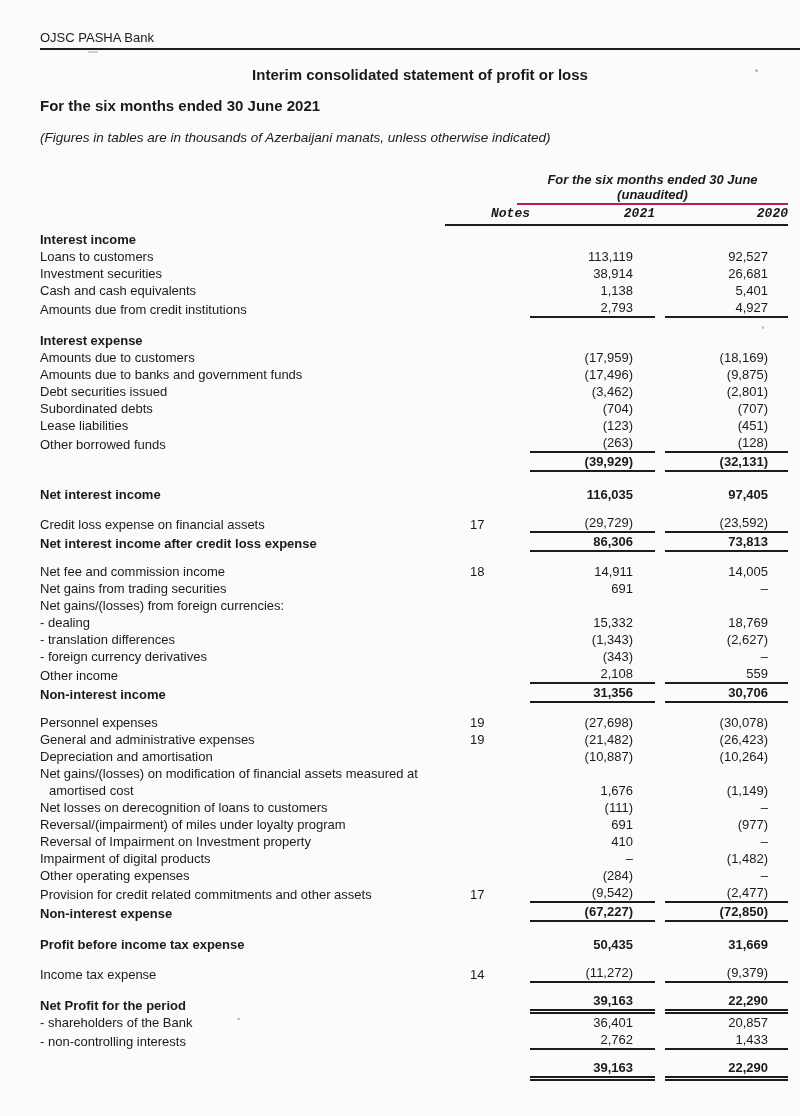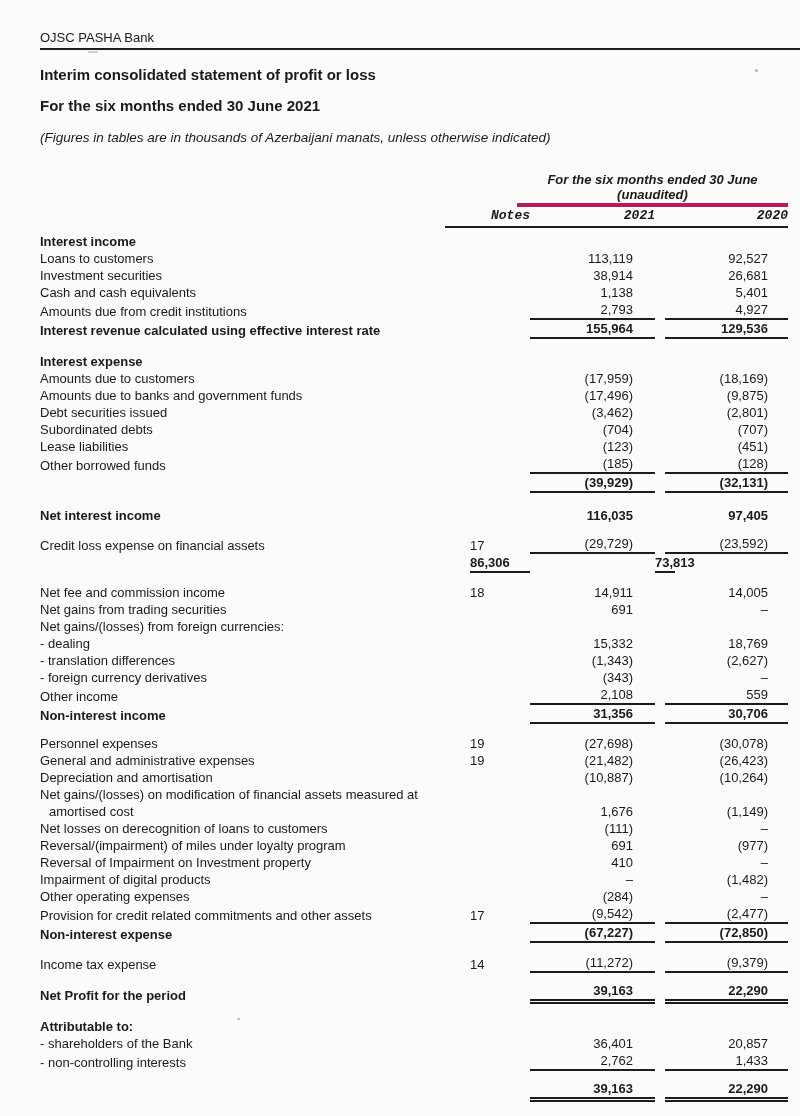--- a/index.html
+++ b/index.html
@@ -13,30 +13,30 @@
     box-sizing:border-box;
     padding:30px 0 0 40px;
   }
   
   .doc-header {
     display:flex; justify-content:space-between; align-items:flex-end;
     font-size:13px; line-height:15px;
     border-bottom:2px solid #1c1c1c;
     padding-bottom:3px;
   }
-  .doc-title { font-size:15px; font-weight:bold; margin-top:16px; }
+  .doc-title { font-size:15px; font-weight:bold; margin-top:16px;text-align:center; }
   .doc-subtitle { font-size:15px; font-weight:bold; margin-top:14px; }
   .doc-note { font-size:13.5px; font-style:italic; margin-top:16px; }
 
   
   .tbl { margin-top:27px; font-size:13px; }
   .thead-period { display:grid; grid-template-columns:477px 271px; }
   .period-cell {
     text-align:center; font-weight:bold; font-style:italic;
-    line-height:15px; border-bottom:4px solid #be185d; padding-bottom:1px;
+    line-height:15px; border-bottom:2px solid #be185d; padding-bottom:1px;
   }
   .thead-years { display:grid; grid-template-columns:405px 343px; margin-top:1px; }
   .years-cells {
     display:grid; grid-template-columns:25px 60px 125px 10px 123px;
     border-bottom:2px solid #1c1c1c;
     font-weight:bold; font-style:italic; line-height:16px; padding-bottom:2px;
   }
   .years-cells .c { text-align:right;font-family:Liberation Mono, monospace; }
 
   #rows { margin-top:5px; }
@@ -125,27 +125,20 @@
           <span class=""></span>
           <span class="val v20">5,401</span>
         </div>
         <div class="row">
           <span class="label">Amounts due from credit institutions</span>
           <span class="note"></span>
           <span class="val v21 u">2,793</span>
           <span class=""></span>
           <span class="val v20 u">4,927</span>
         </div>
-        <div class="row">
-          <span class="label b">Interest revenue calculated using effective interest rate</span>
-          <span class="note"></span>
-          <span class="val v21 b u">155,964</span>
-          <span class=""></span>
-          <span class="val v20 b u">129,536</span>
-        </div>
         <div class="row g-lg">
           <span class="label b">Interest expense</span>
           <span class="note"></span>
           <span class="val v21 b"></span>
           <span class=""></span>
           <span class="val v20 b"></span>
         </div>
         <div class="row">
           <span class="label">Amounts due to customers</span>
           <span class="note"></span>
@@ -177,21 +170,21 @@
         <div class="row">
           <span class="label">Lease liabilities</span>
           <span class="note"></span>
           <span class="val v21">(123)</span>
           <span class=""></span>
           <span class="val v20">(451)</span>
         </div>
         <div class="row">
           <span class="label">Other borrowed funds</span>
           <span class="note"></span>
-          <span class="val v21 u">(185)</span>
+          <span class="val v21 u">(263)</span>
           <span class=""></span>
           <span class="val v20 u">(128)</span>
         </div>
         <div class="row">
           <span class="label b"></span>
           <span class="note"></span>
           <span class="val v21 b u">(39,929)</span>
           <span class=""></span>
           <span class="val v20 b u">(32,131)</span>
         </div>
@@ -203,20 +196,21 @@
           <span class="val v20 b">97,405</span>
         </div>
         <div class="row g-md">
           <span class="label">Credit loss expense on financial assets</span>
           <span class="note">17</span>
           <span class="val v21 u">(29,729)</span>
           <span class=""></span>
           <span class="val v20 u">(23,592)</span>
         </div>
         <div class="row">
+          <span class="label b">Net interest income after credit loss expense</span>
           <span class="note"></span>
           <span class="val v21 b u">86,306</span>
           <span class=""></span>
           <span class="val v20 b u">73,813</span>
         </div>
         <div class="row g-md">
           <span class="label">Net fee and commission income</span>
           <span class="note">18</span>
           <span class="val v21">14,911</span>
           <span class=""></span>
@@ -348,41 +342,41 @@
           <span class=""></span>
           <span class="val v20 u">(2,477)</span>
         </div>
         <div class="row">
           <span class="label b">Non-interest expense</span>
           <span class="note"></span>
           <span class="val v21 b u">(67,227)</span>
           <span class=""></span>
           <span class="val v20 b u">(72,850)</span>
         </div>
+        <div class="row g-lg">
+          <span class="label b">Profit before income tax expense</span>
+          <span class="note"></span>
+          <span class="val v21 b">50,435</span>
+          <span class=""></span>
+          <span class="val v20 b">31,669</span>
+        </div>
         <div class="row g-md">
           <span class="label">Income tax expense</span>
           <span class="note">14</span>
           <span class="val v21 u">(11,272)</span>
           <span class=""></span>
           <span class="val v20 u">(9,379)</span>
         </div>
         <div class="row g-sm">
           <span class="label b">Net Profit for the period</span>
           <span class="note"></span>
           <span class="val v21 b uu">39,163</span>
           <span class=""></span>
           <span class="val v20 b uu">22,290</span>
         </div>
-        <div class="row g-lg">
-          <span class="label b">Attributable to:</span>
-          <span class="note"></span>
-          <span class="val v21 b"></span>
-          <span class=""></span>
-          <span class="val v20 b"></span>
-        </div>
         <div class="row">
           <span class="label">- shareholders of the Bank</span>
           <span class="note"></span>
           <span class="val v21">36,401</span>
           <span class=""></span>
           <span class="val v20">20,857</span>
         </div>
         <div class="row">
           <span class="label">- non-controlling interests</span>
           <span class="note"></span>

